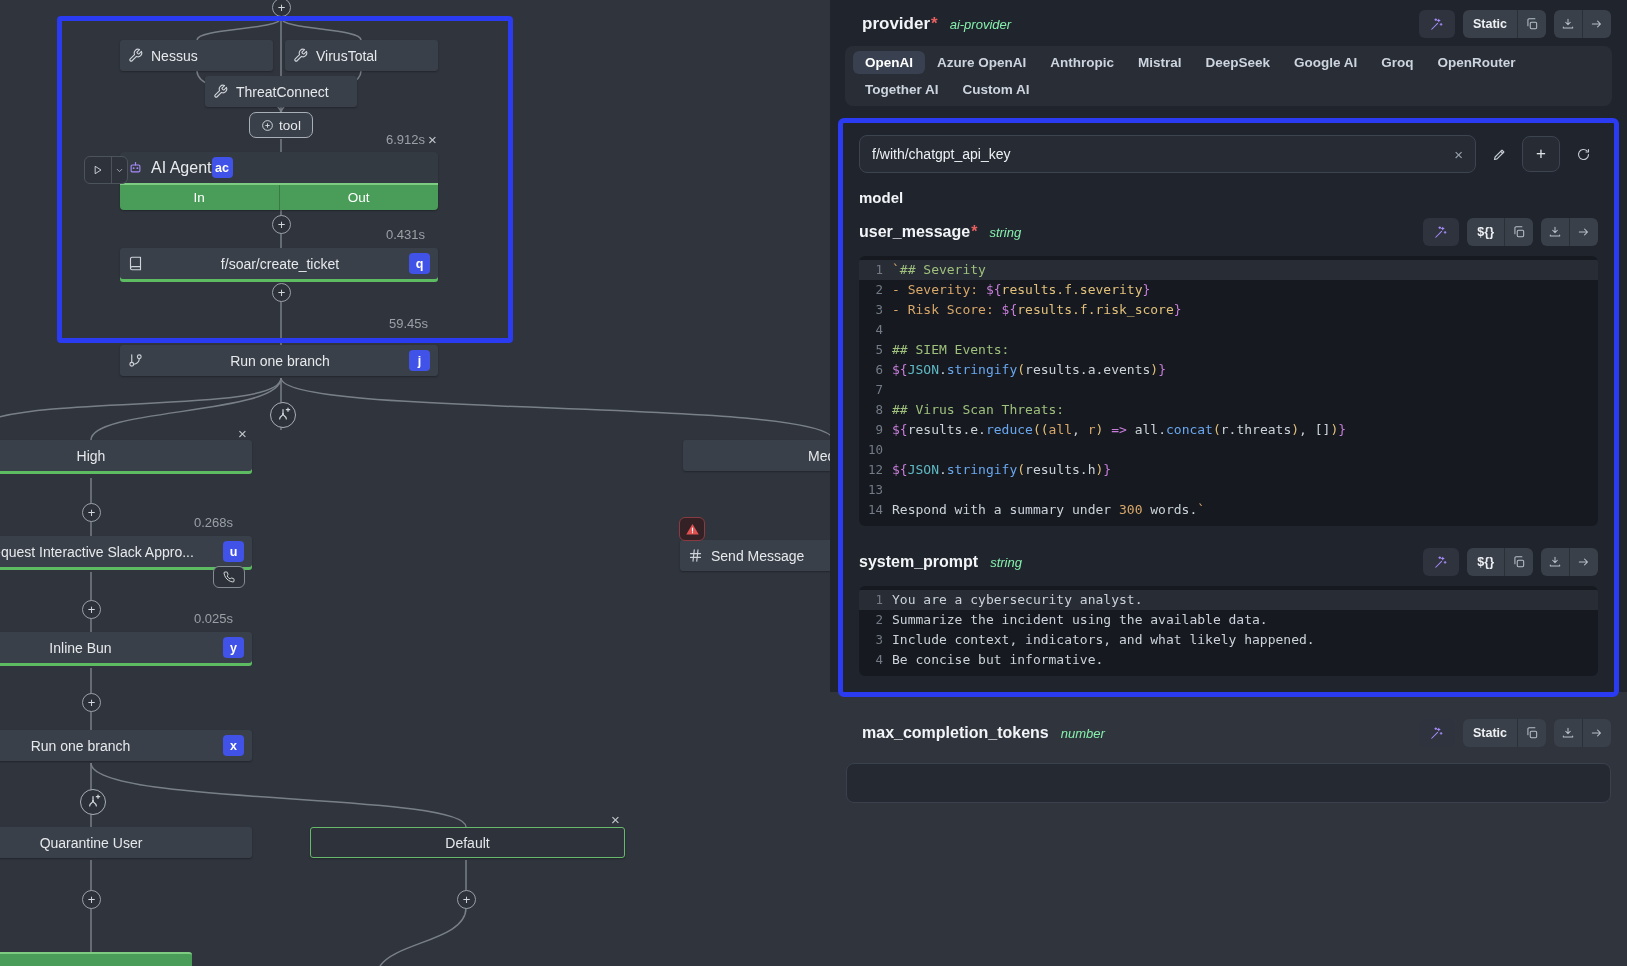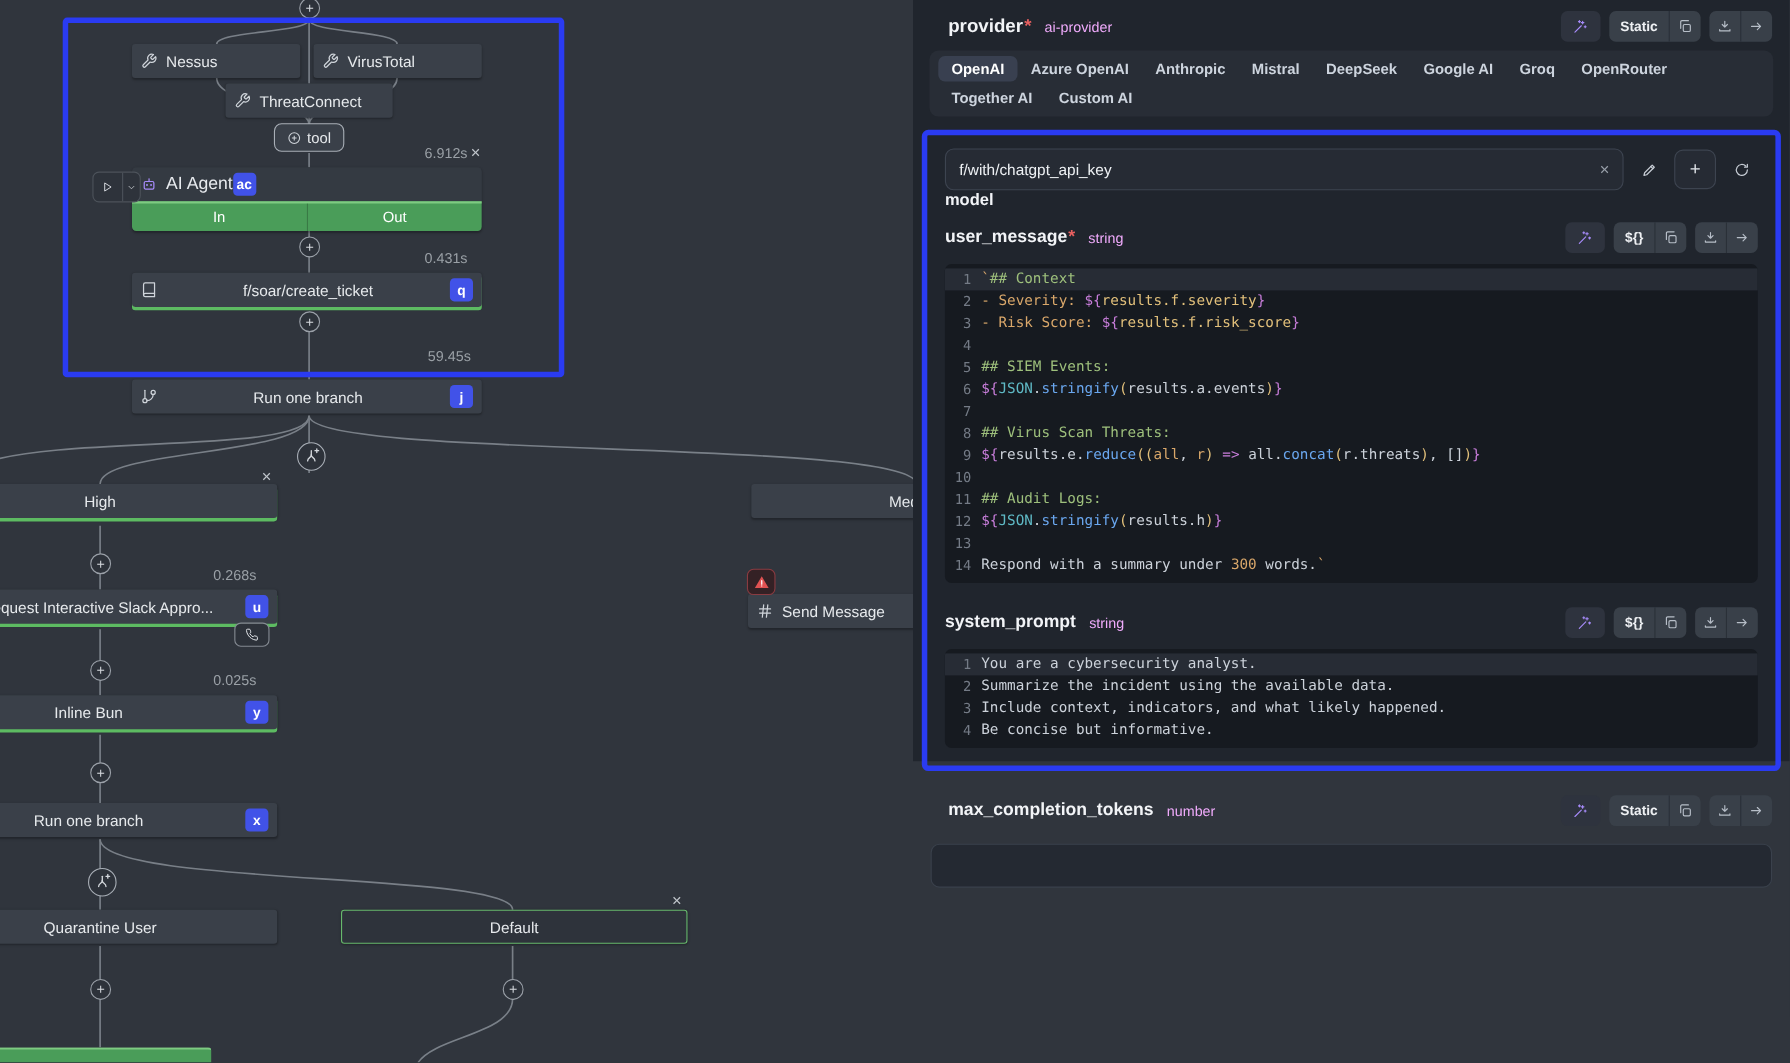--- a/index.html
+++ b/index.html
@@ -43,21 +43,21 @@
   .chip svg{stroke:#e3e6ea;fill:none;stroke-width:1.8}
   .warn-chip{position:absolute;background:#342125;border:1px solid #8a3b41;border-radius:6px;display:flex;
     align-items:center;justify-content:center;z-index:4;box-sizing:border-box}
   .gbar{position:absolute;background:#4a9d59;border-top:2px solid #7ecb82;border-radius:3px 3px 0 0;z-index:2}
 
   
   #panel{position:absolute;left:830px;top:0;width:797px;height:692px;background:#20252d;z-index:10;box-sizing:border-box}
   .phead{display:flex;align-items:center;gap:8px;padding:10px 16px 6px 32px}
   .plabel{font-size:17px;font-weight:700;color:#f2f4f7;white-space:nowrap}
   .req{color:#e86060;margin-left:1px}
-  .ftype{color:#f0abfc;font-size:13px;margin-left:4px}
+  .ftype{font-style:italic;color:#86efac;font-size:13px;margin-left:4px}
   .spacer{flex:1}
   .btn{height:28px;background:#2e333e;border:none;border-radius:6px;display:flex;align-items:center;
     justify-content:center;color:#dfe3e8;cursor:pointer;padding:0 11px}
   .btn svg,.group svg{width:14px;height:14px;fill:none;stroke-width:1.8;stroke-linecap:round;stroke-linejoin:round}
   .btn.wand svg{stroke:#a78bfa}
   .group{display:flex;background:#394049;border-radius:6px;overflow:hidden;height:28px;align-items:stretch}
   .group .seg{padding:0 10px;display:flex;align-items:center;font-size:12.5px;font-weight:700;color:#eef0f3}
   .group .seg.gicon{padding:0 7px;color:#aab1bb;border-left:1px solid #2a3038}
   .group .seg.gicon svg{stroke:#b7bec8}
   .group .seg.gicon:first-child{border-left:none}
@@ -357,21 +357,21 @@
         </span>
         <button class="add-btn">+</button>
         <span class="icon-btn">
           <svg viewBox="0 0 24 24">
               <path d="M20 12a8 8 0 1 1-2.34-5.66"></path>
               <path d="M20 4v4h-4"></path>
             </svg>
         </span>
       </div>
 
-      <div class="sec-label" style="margin-top:0">model</div>
+      <div class="sec-label" style="margin-top:16px">model</div>
 
       <div class="fhead" style="margin-top:12px">
         <span class="plabel"><span>user_message</span><span class="req">*</span></span>
         <span class="ftype">string</span>
         <span class="spacer"></span>
         <button class="btn wand">
           <svg viewBox="0 0 24 24">
               <path d="M3 21 13 11"></path>
               <path d="M15 4v4M13 6h4M19 11v3M17.5 12.5h3M10 3v3M8.5 4.5h3"></path>
             </svg>
@@ -395,21 +395,21 @@
           <span class="seg gicon">
               <svg viewBox="0 0 24 24" stroke="#b7bec8">
                 <path d="M4 12h14m0 0-5-5m5 5-5 5"></path>
               </svg>
             </span>
         </div>
       </div>
       <div class="editor">
           <div class="code-line active">
             <span class="ln">1</span>
-            <span class="lc"><span class="tok-orange">`</span><span class="tok-green">## Context</span></span>
+            <span class="lc"><span class="tok-orange">`</span><span class="tok-green">## Severity</span></span>
           </div>
           <div class="code-line">
             <span class="ln">2</span>
             <span class="lc"><span class="tok-orange">- Severity: </span><span class="tok-purple">${</span><span class="tok-yellow">results.f.severity</span><span class="tok-purple">}</span></span>
           </div>
           <div class="code-line">
             <span class="ln">3</span>
             <span class="lc"><span class="tok-orange">- Risk Score: </span><span class="tok-purple">${</span><span class="tok-yellow">results.f.risk_score</span><span class="tok-purple">}</span></span>
           </div>
           <div class="code-line">
@@ -432,24 +432,20 @@
             <span class="ln">8</span>
             <span class="lc"><span class="tok-green">## Virus Scan Threats:</span></span>
           </div>
           <div class="code-line">
             <span class="ln">9</span>
             <span class="lc"><span class="tok-purple">${</span><span class="tok-plain">results.e.</span><span class="tok-blue">reduce</span><span class="tok-yellow">((</span><span class="tok-orange">all</span><span class="tok-plain">, </span><span class="tok-orange">r</span><span class="tok-yellow">)</span><span class="tok-plain"> </span><span class="tok-purple">=&gt;</span><span class="tok-plain"> all.</span><span class="tok-blue">concat</span><span class="tok-yellow">(</span><span class="tok-plain">r.threats</span><span class="tok-yellow">)</span><span class="tok-plain">, []</span><span class="tok-yellow">)</span><span class="tok-purple">}</span></span>
           </div>
           <div class="code-line">
             <span class="ln">10</span>
             <span class="lc"></span>
-          </div>
-          <div class="code-line">
-            <span class="ln">11</span>
-            <span class="lc"><span class="tok-green">## Audit Logs:</span></span>
           </div>
           <div class="code-line">
             <span class="ln">12</span>
             <span class="lc"><span class="tok-purple">${</span><span class="tok-cyan">JSON</span><span class="tok-plain">.</span><span class="tok-blue">stringify</span><span class="tok-yellow">(</span><span class="tok-plain">results.h</span><span class="tok-yellow">)</span><span class="tok-purple">}</span></span>
           </div>
           <div class="code-line">
             <span class="ln">13</span>
             <span class="lc"></span>
           </div>
           <div class="code-line">

